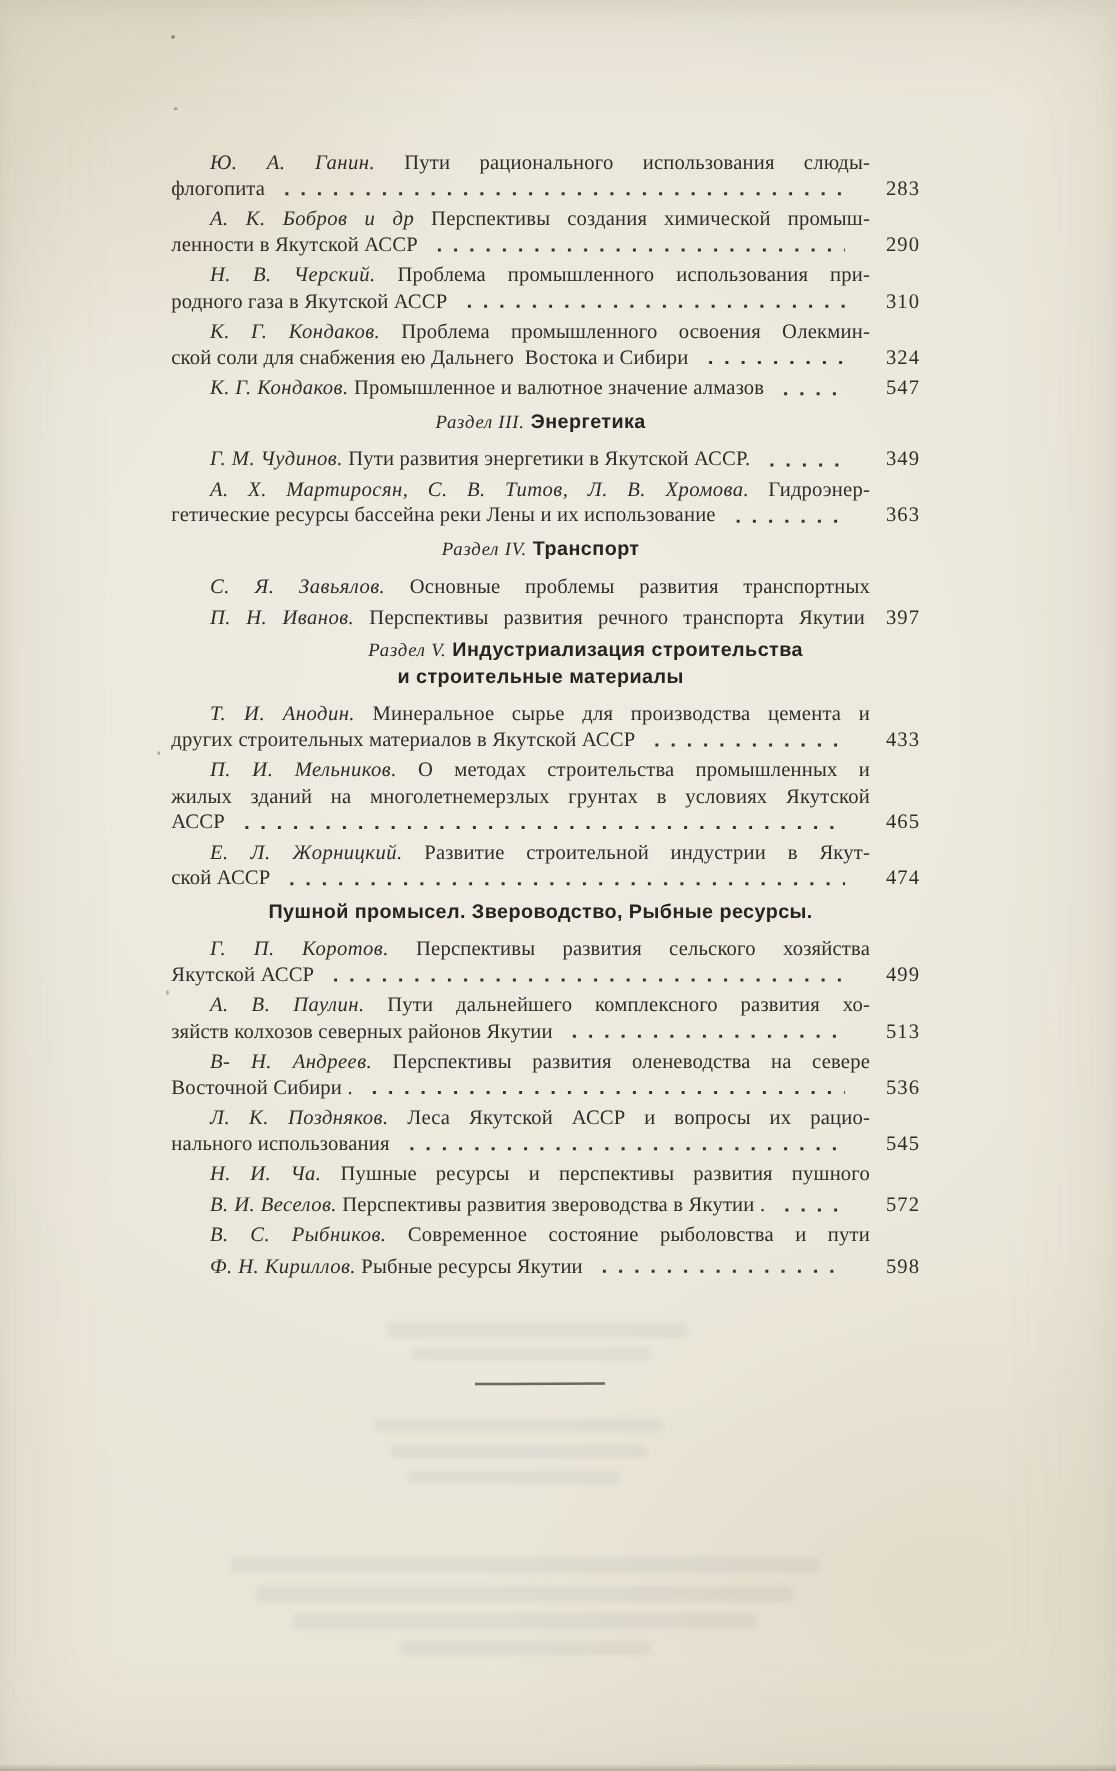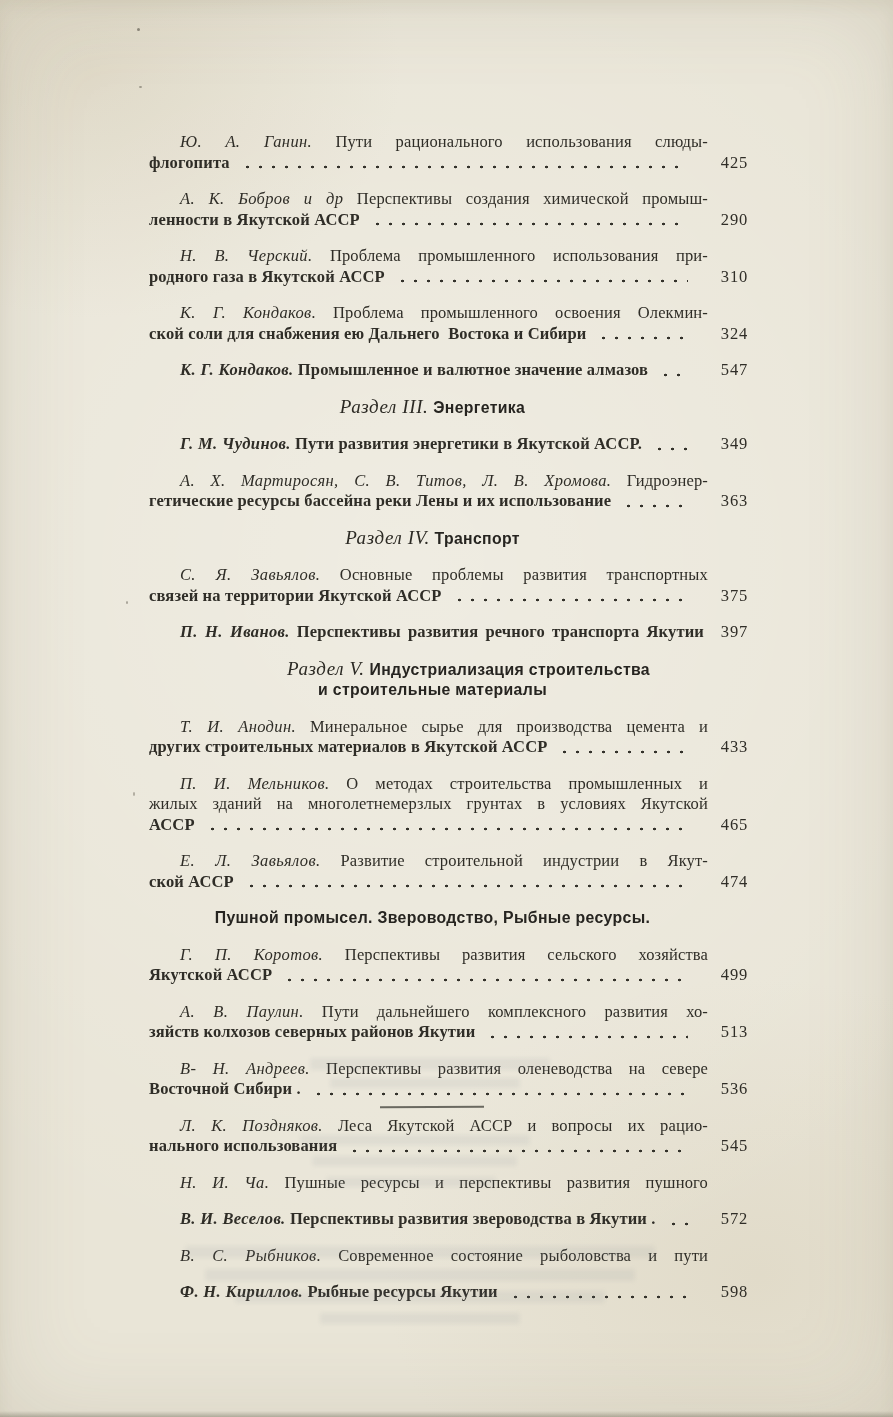--- a/index.html
+++ b/index.html
@@ -28,28 +28,28 @@
   .toc-section{margin:0;}
   .section-heading{
     text-align:center;margin:7px 0 9px 0;
     font-family:"Liberation Sans","DejaVu Sans",sans-serif;
     font-weight:bold;font-size:15.8px;letter-spacing:0.35px;color:#262420;
   }
   .heading-line{line-height:20.5px;}
   .toc-section[data-sec="3"] .heading-line:nth-child(1){transform:translateX(36px);}
   .heading-prefix{
     font-family:"Liberation Serif","DejaVu Serif",serif;
-    font-weight:normal;font-style:italic;font-size:19px;letter-spacing:0.6px;color:#2c2a24;
-  }
-  .toc-entry{margin:16px;}
+    font-weight:normal;font-style:italic;font-size:15px;letter-spacing:0.6px;color:#2c2a24;
+  }
+  .toc-entry{margin:4px;}
   .body-line{
     width:559px;text-align:justify;text-align-last:justify;
   }
   .last-line{display:flex;align-items:baseline;width:599px;}
-  .last-text{white-space:pre;font-weight:bold;}
+  .last-text{white-space:pre;}
   .last-text.grow{flex:1 1 auto;white-space:normal;text-align:justify;text-align-last:justify;}
   .indent{display:inline-block;width:31px;}
   .author{font-style:italic;letter-spacing:0.35px;}
   .leader{flex:1 1 auto;height:4px;align-self:flex-end;margin:0 16px 4px 7px;}
   .leader.dots{
     background-image:radial-gradient(circle, #34322b 1.35px, rgba(0,0,0,0) 1.55px);
     background-size:13px 4px;background-repeat:repeat-x;background-position:4px 0;
   }
   .leader.blank{flex:0 0 0;margin:0;}
   .pgnum{min-width:44px;text-align:right;letter-spacing:0.8px;}
@@ -67,21 +67,21 @@
 <body>
 
 <div class="page">
   <div class="content" id="toc-root">
       <div class="toc-section" data-sec="0">
         <div class="toc-entry">
           <div class="body-line"><span class="indent"></span><span class="author">Ю. А. Ганин.</span> <span>Пути рационального использования слюды-</span></div>
           <div class="last-line">
             <span class="last-text">флогопита</span>
             <span class="leader dots"></span>
-            <span class="pgnum">425</span>
+            <span class="pgnum">283</span>
           </div>
         </div>
         <div class="toc-entry">
           <div class="body-line"><span class="indent"></span><span class="author">А. К. Бобров и др</span> <span>Перспективы создания химической промыш-</span></div>
           <div class="last-line">
             <span class="last-text">ленности в Якутской АССР</span>
             <span class="leader dots"></span>
             <span class="pgnum">290</span>
           </div>
         </div>
@@ -128,25 +128,20 @@
             <span class="pgnum">363</span>
           </div>
         </div>
       </div>
       <div class="toc-section" data-sec="2">
         <div class="section-heading">
           <div class="heading-line"><span class="heading-prefix">Раздел IV.</span> <span class="heading-title">Транспорт</span></div>
         </div>
         <div class="toc-entry">
           <div class="body-line"><span class="indent"></span><span class="author">С. Я. Завьялов.</span> <span>Основные проблемы развития транспортных</span></div>
-          <div class="last-line">
-            <span class="last-text">связей на территории Якутской АССР</span>
-            <span class="leader dots"></span>
-            <span class="pgnum">375</span>
-          </div>
         </div>
         <div class="toc-entry">
           <div class="last-line">
             <span class="last-text grow"><span class="indent"></span><span class="author">П. Н. Иванов.</span> <span>Перспективы развития речного транспорта Якутии</span></span>
             <span class="leader blank"></span>
             <span class="pgnum">397</span>
           </div>
         </div>
       </div>
       <div class="toc-section" data-sec="3">
@@ -165,21 +160,21 @@
         <div class="toc-entry">
           <div class="body-line"><span class="indent"></span><span class="author">П. И. Мельников.</span> <span>О методах строительства промышленных и</span></div>
           <div class="body-line">жилых зданий на многолетнемерзлых грунтах в условиях Якутской</div>
           <div class="last-line">
             <span class="last-text">АССР</span>
             <span class="leader dots"></span>
             <span class="pgnum">465</span>
           </div>
         </div>
         <div class="toc-entry">
-          <div class="body-line"><span class="indent"></span><span class="author">Е. Л. Завьялов.</span> <span>Развитие строительной  индустрии  в Якут-</span></div>
+          <div class="body-line"><span class="indent"></span><span class="author">Е. Л. Жорницкий.</span> <span>Развитие строительной  индустрии  в Якут-</span></div>
           <div class="last-line">
             <span class="last-text">ской АССР</span>
             <span class="leader dots"></span>
             <span class="pgnum">474</span>
           </div>
         </div>
       </div>
       <div class="toc-section" data-sec="4">
         <div class="section-heading">
           <div class="heading-line"><span class="heading-title">Пушной промысел. Звероводство, Рыбные ресурсы.</span></div>

